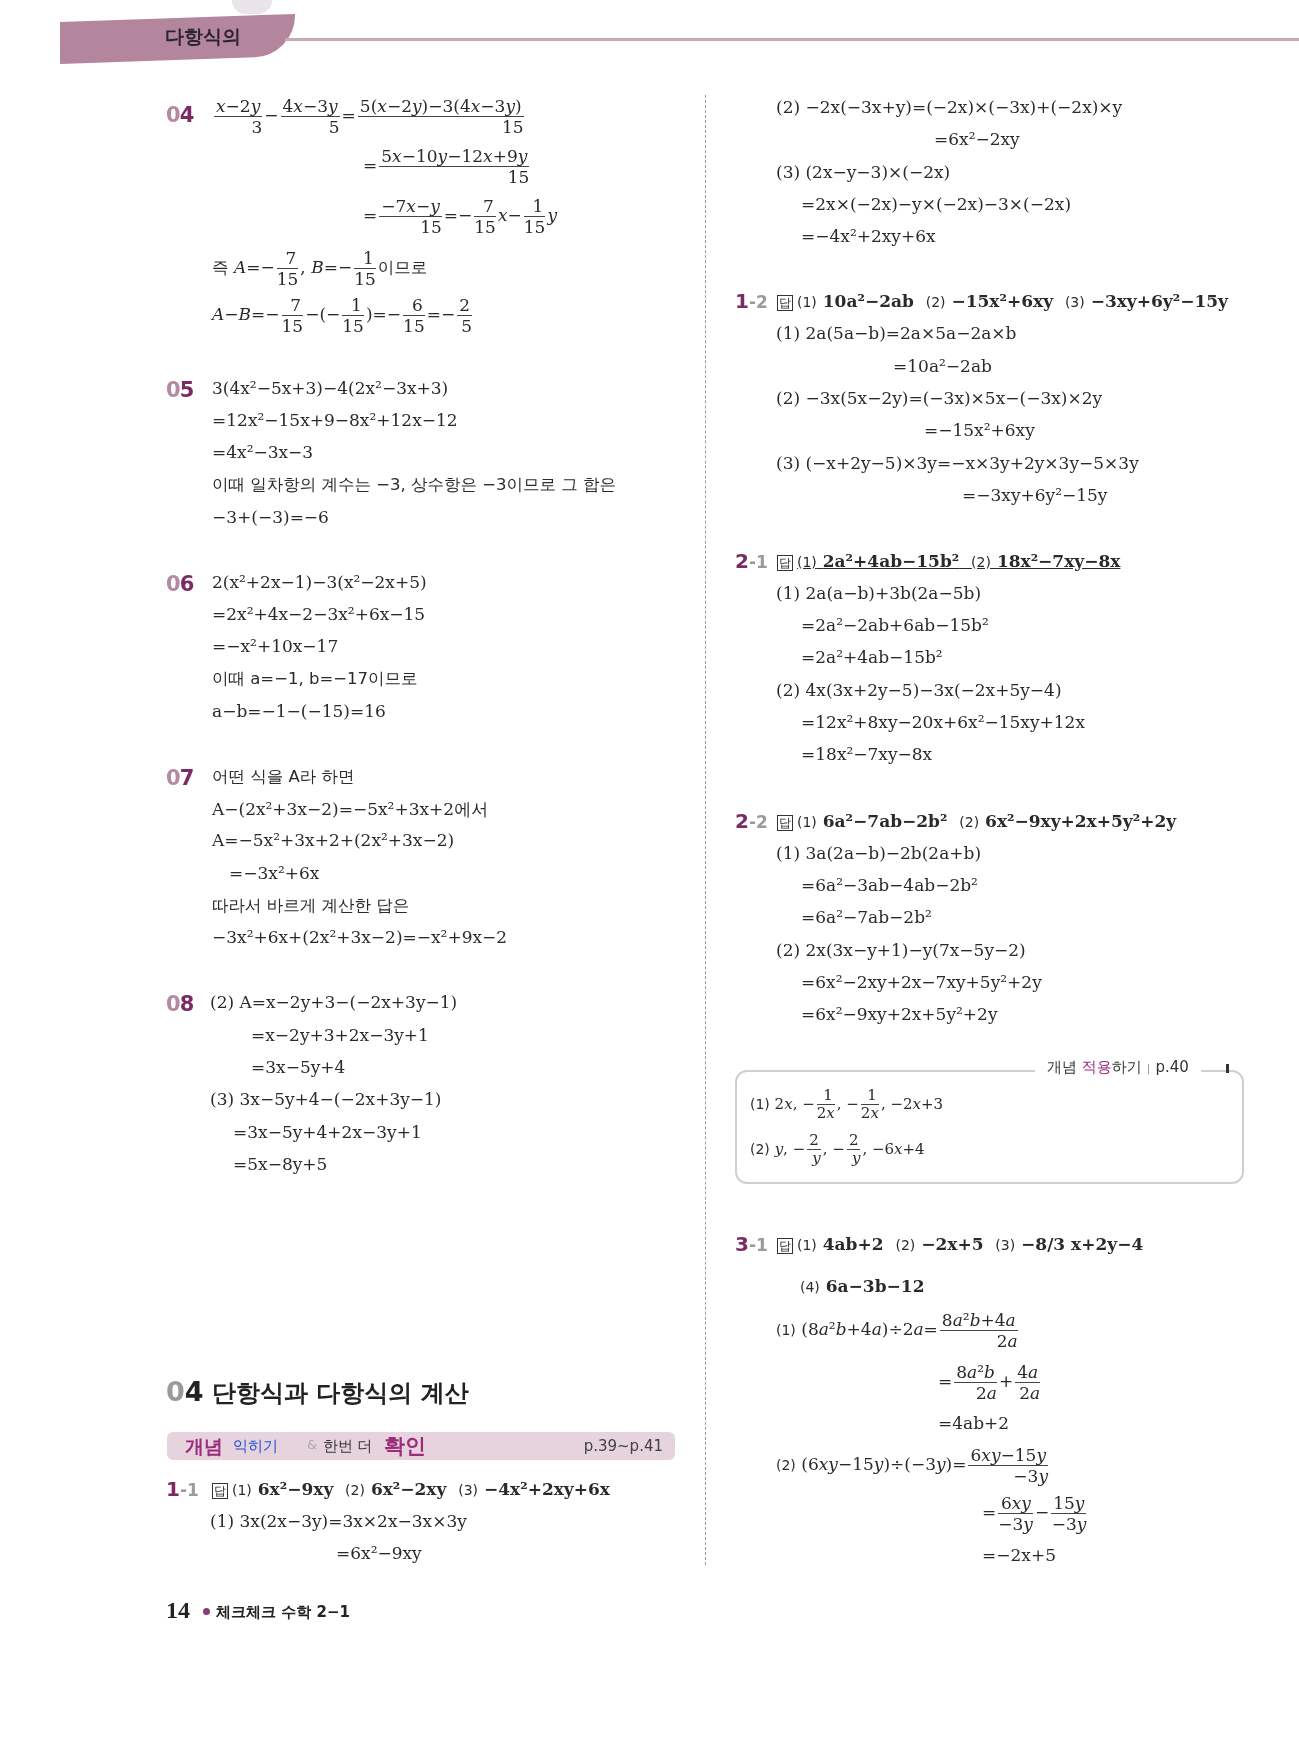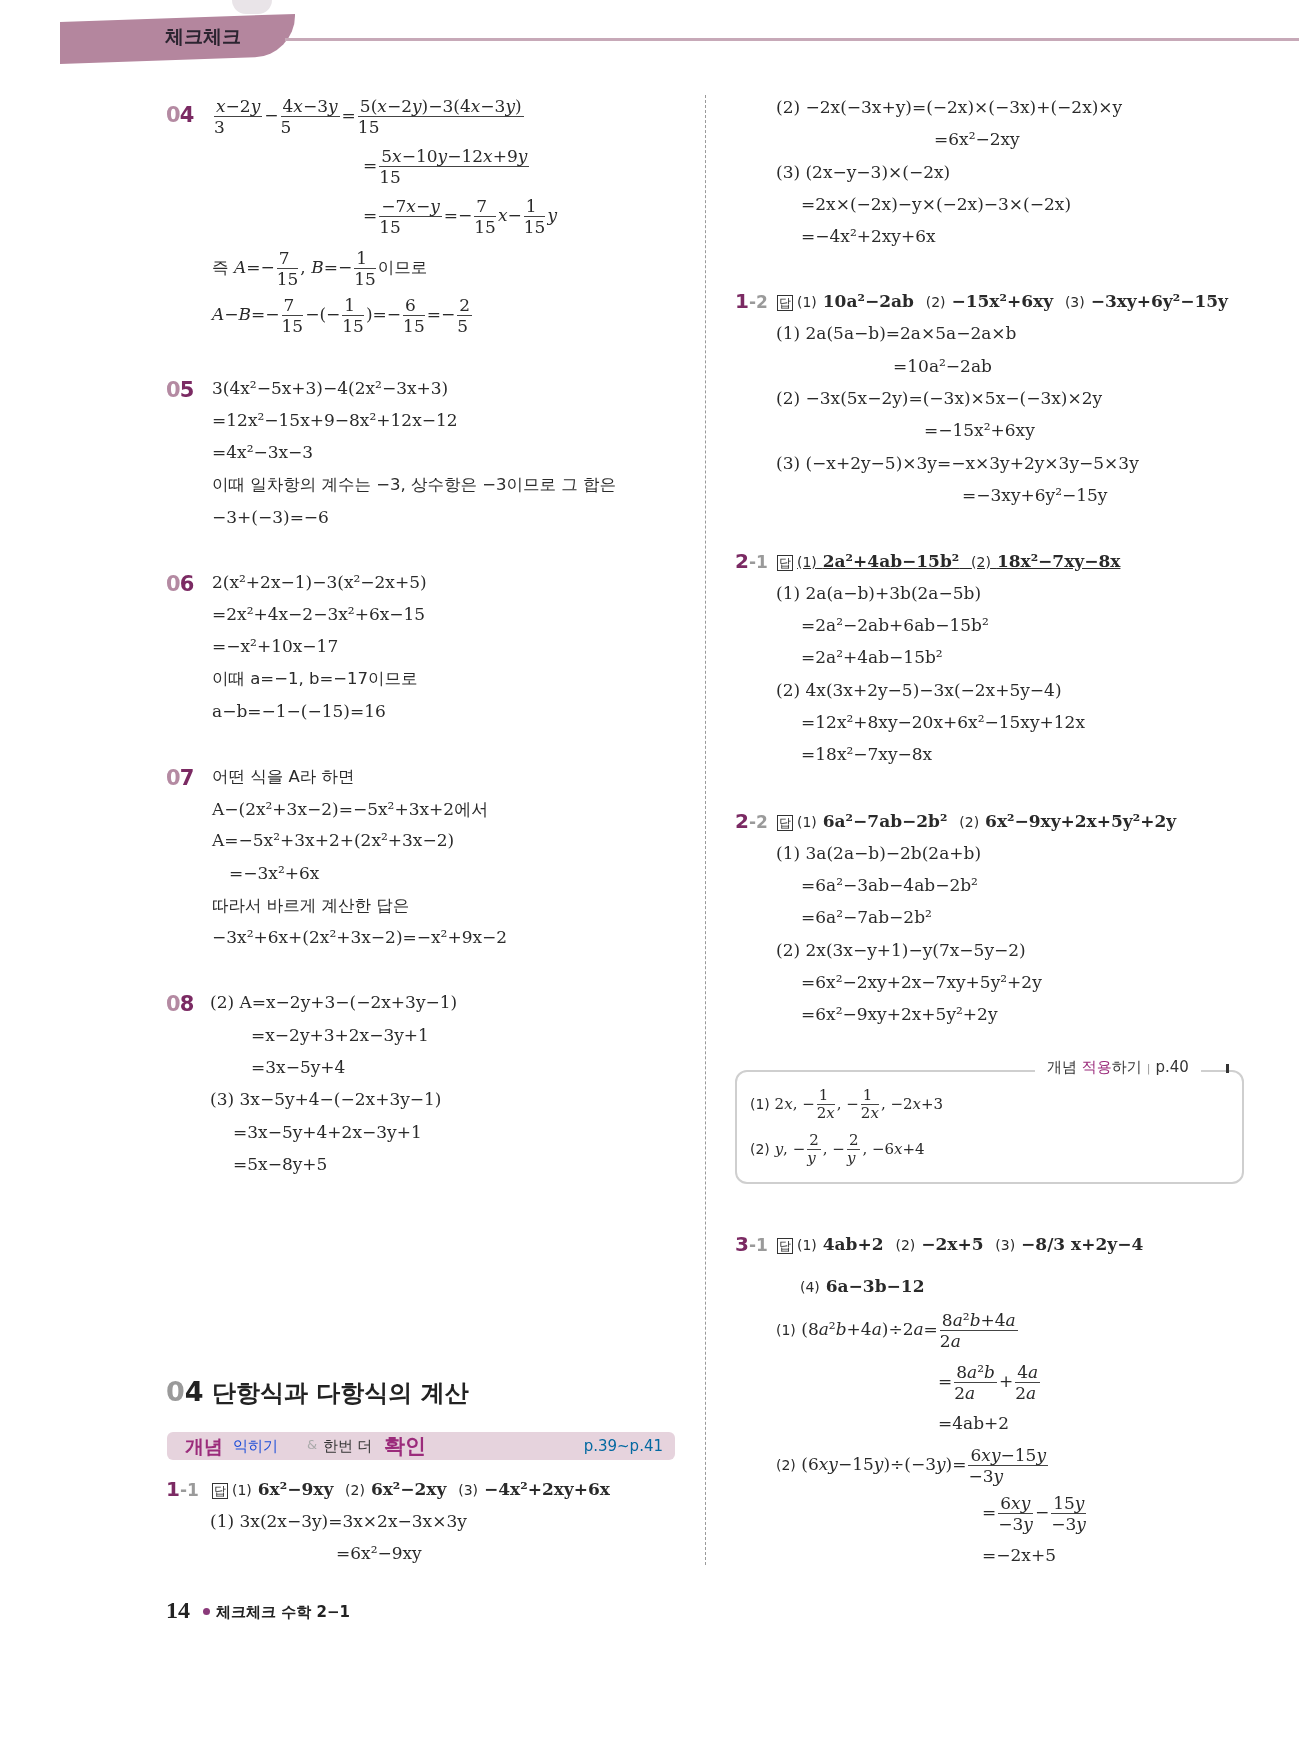--- a/index.html
+++ b/index.html
@@ -53,42 +53,42 @@
     position: absolute; white-space: nowrap; font-size: 17px; font-weight: bold;
   }
   .ans .box {
     display: inline-block; border: 1px solid #333; font-family: "DejaVu Sans", sans-serif;
     font-size: 12px; font-weight: normal; padding: 0 1px; margin-right: 4px; line-height: 14px;
   }
   .ans .lbl { font-family: "DejaVu Sans", sans-serif; font-weight: normal; font-size: 14px; }
   .pl { font-family: "DejaVu Sans", sans-serif; font-size: 14px; }
 
   .frac {
-    display: inline-block; vertical-align: middle; text-align: left; margin: 0 2px;
+    display: inline-block; vertical-align: middle; text-align: right; margin: 0 2px;
   }
   .frac .n { display: block; border-bottom: 1px solid #444; padding: 0 2px; line-height: 20px; }
   .frac .dn { display: block; line-height: 20px; }
   .frac.sm .n, .frac.sm .dn { font-size: 15px; line-height: 17px; }
 
   .section-title {
     position: absolute; left: 166px; top: 1376px;
     font-family: "DejaVu Sans", sans-serif; font-weight: bold; font-size: 24px; color: #222;
   }
   .section-title .zero { color: #9a9a9a; font-size: 27px; }
   .section-title .four { font-size: 27px; }
   .concept-bar {
     position: absolute; left: 167px; top: 1432px; width: 508px; height: 28px;
     background: #e6d3dd; border-radius: 6px;
   }
   .concept-bar .l1 { position: absolute; left: 18px; top: 2px; font-family: "DejaVu Sans", sans-serif; font-weight: bold; font-size: 19px; color: #9b2b7b; }
   .concept-bar .l2 { position: absolute; left: 66px; top: 5px; font-family: "DejaVu Sans", sans-serif; font-size: 15px; color: #1d4ed8; }
   .concept-bar .l3 { position: absolute; left: 140px; top: 5px; font-family: "DejaVu Sans", sans-serif; font-size: 13px; color: #aaa; }
   .concept-bar .l4 { position: absolute; left: 156px; top: 5px; font-family: Liberation Sans, sans-serif; font-size: 15px; color: #333; }
   .concept-bar .l5 { position: absolute; left: 217px; top: 0px; font-family: "DejaVu Sans", sans-serif; font-weight: bold; font-size: 21px; color: #9b2b7b; }
-  .concept-bar .pg { position: absolute; right: 12px; top: 5px; font-family: "DejaVu Sans", sans-serif; font-size: 15px; color: #0369a1; }
+  .concept-bar .pg { position: absolute; right: 12px; top: 5px; font-family: "DejaVu Sans", sans-serif; font-size: 15px; color: #404040; }
 
   .apply-box {
     position: absolute; left: 735px; top: 1070px; width: 505px; height: 110px;
     border: 2px solid #cfcfcf; border-radius: 12px;
   }
   .apply-label {
     position: absolute; left: 1035px; top: 1058px; background: #fff; padding: 0 12px;
     font-family: "DejaVu Sans", sans-serif; font-size: 15px; color: #333;
   }
   .apply-label .hl { color: #9b2b7b; }
@@ -106,21 +106,21 @@
     position: absolute; left: 216px; top: 1603px; font-family: "DejaVu Sans", sans-serif;
     font-weight: bold; font-size: 15px; color: #222;
   }
 </style>
 </head>
 <body>
 
 <div class="mascot"></div>
 <div class="ribbon"></div>
 <div class="header-line"></div>
-<div class="ribbon-label">체크체크</div>
+<div class="ribbon-label">다항식의</div>
 
 <div class="divider"></div>
 
 <div class="num" style="left:166px;top:103px;"><span class="d1">0</span><span class="d2">4</span></div>
 <div class="line" style="left:212px;top:96px;">
   <span class="frac"><span class="n"><i>x</i>−2<i>y</i></span><span class="dn">3</span></span>−<span class="frac"><span class="n">4<i>x</i>−3<i>y</i></span><span class="dn">5</span></span>=<span class="frac"><span class="n">5(<i>x</i>−2<i>y</i>)−3(4<i>x</i>−3<i>y</i>)</span><span class="dn">15</span></span>
 </div>
 <div class="line" style="left:363px;top:146px;">
   =<span class="frac"><span class="n">5<i>x</i>−10<i>y</i>−12<i>x</i>+9<i>y</i></span><span class="dn">15</span></span>
 </div>

